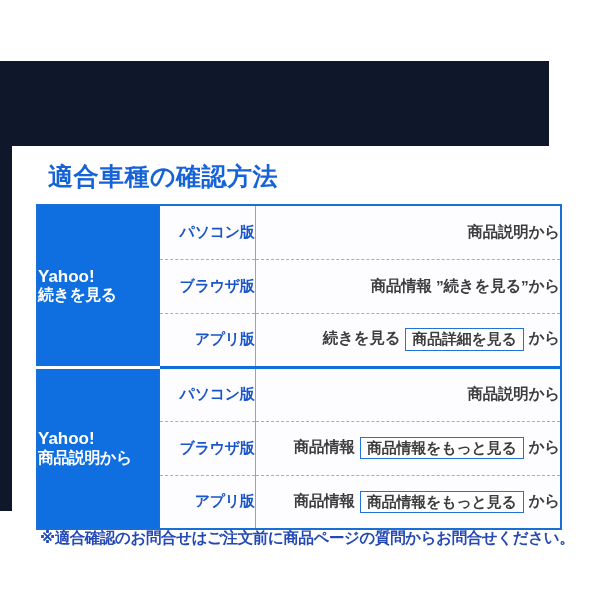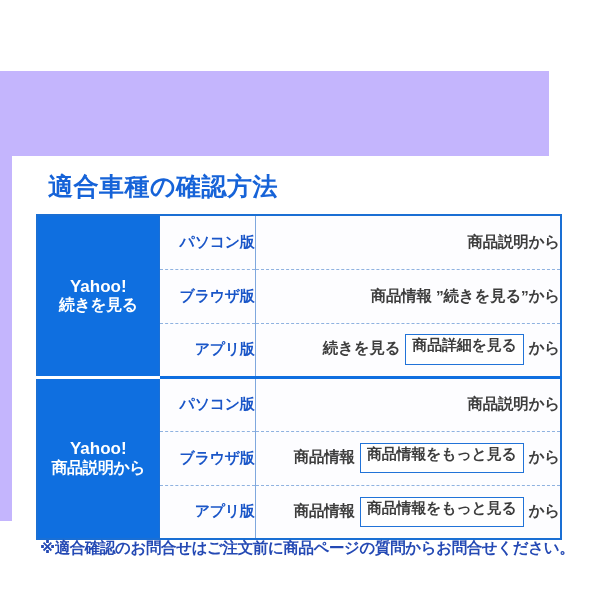--- a/index.html
+++ b/index.html
@@ -19,24 +19,24 @@
     position: relative;
     width: 600px;
     height: 600px;
     background: #ffffff;
   }
 
   
   .banner {
     position: absolute;
     left: 0;
-    top: 71px;
+    top: 61px;
     width: 549px;
     height: 450px;
-    background: #c4b5fd;
+    background: #0f172a;
     box-sizing: border-box;
   }
 
   
   .card {
     position: absolute;
     left: 12px;
     top: 85px;
     width: 576px;
     height: 434px;
@@ -73,21 +73,20 @@
     vertical-align: middle;
     box-sizing: border-box;
     height: 54px;
   }
 
   
   .brandcell {
     width: 122px;
     background: #0f6fe0;
     color: #ffffff;
-    text-align: center;
     font-weight: bold;
     line-height: 1.15;
     border-right: 1px solid #1a6fd4;
   }
   .brandcell .b1 { font-size: 17px; display: block; letter-spacing: 0px; }
   .brandcell .b2 { font-size: 16px; display: block; letter-spacing: -0.5px; }
 
   
   .devcell {
     width: 96px;
@@ -122,21 +121,21 @@
     border-top: 3px solid #0f6fe0;
   }
   tr.group-top td.brandcell {
     border-top: 3px solid #ffffff;
   }
 
   
   .boxbtn {
     display: inline-block;
     border: 1.5px solid #2173d8;
-    padding: 1px 6px 10px 6px;
+    padding: 1px 6px 2px 6px;
     margin: 0 5px;
     font-size: 15px;
     font-weight: bold;
     color: #3d3d3d;
     background: #ffffff;
     line-height: 1.15;
     vertical-align: middle;
   }
 
   

